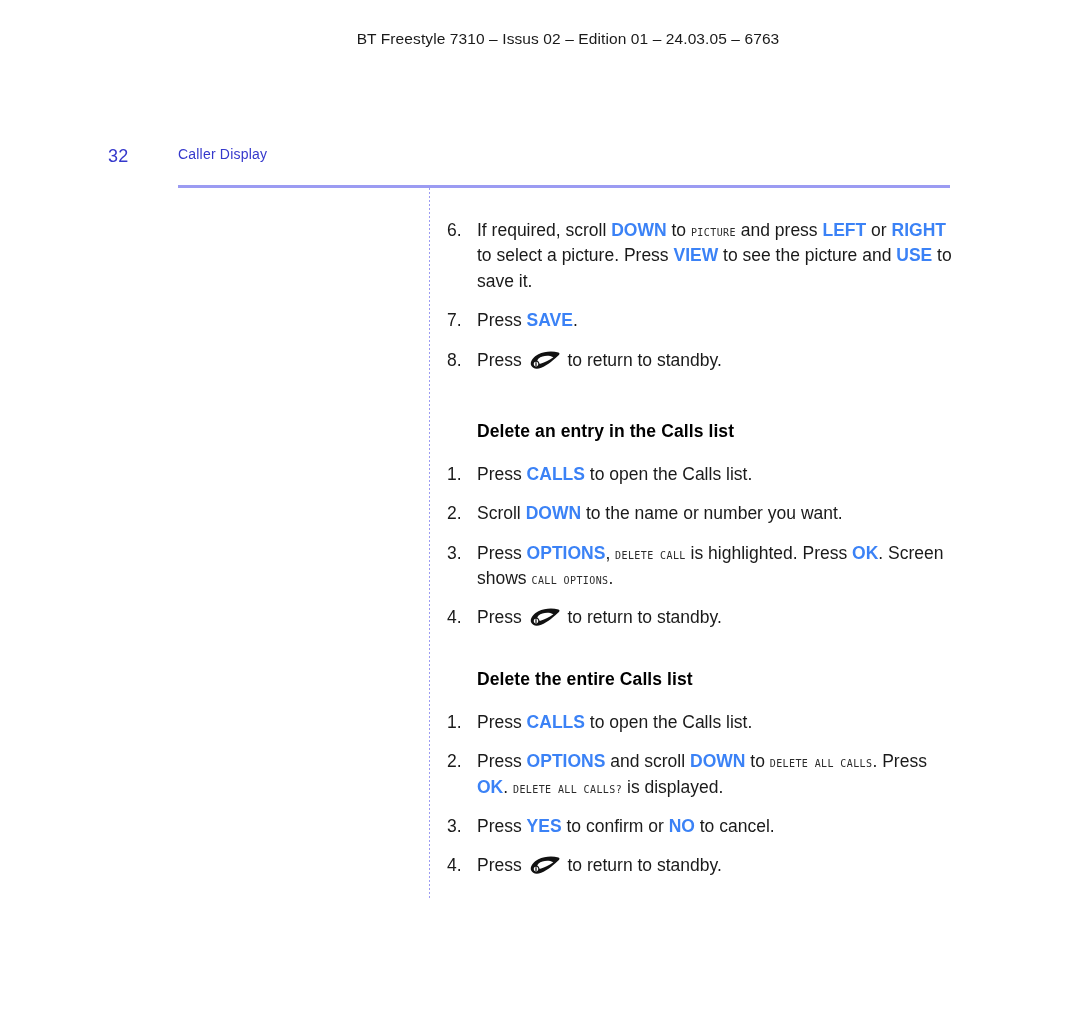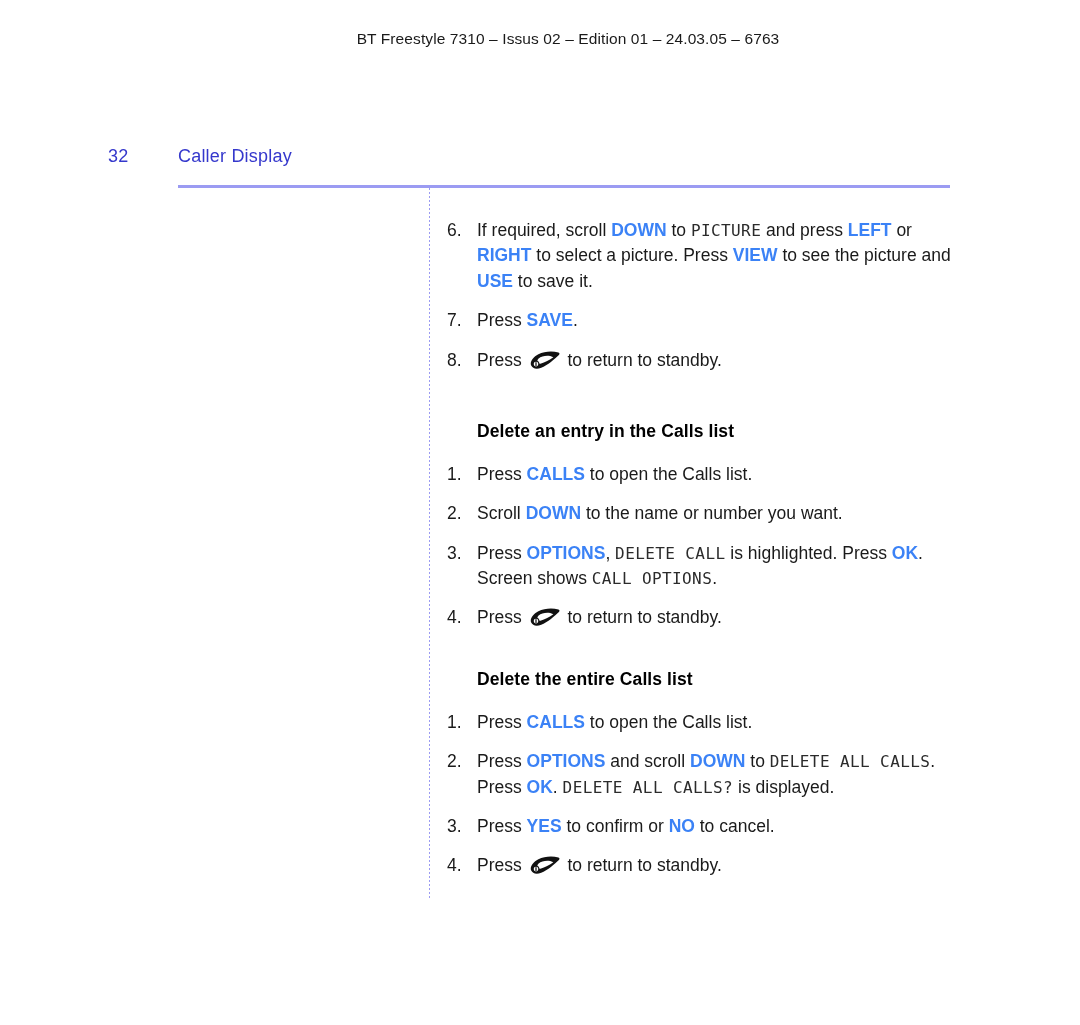--- a/index.html
+++ b/index.html
@@ -43,21 +43,21 @@
     left: 108px;
     top: 0;
     font-size: 18px;
     color: #3538cc;
     letter-spacing: 0.2px;
   }
   .chapter-title {
     position: absolute;
     left: 178px;
     top: 0;
-    font-size: 18px;
+    font-size: 14px;
     color: #3538cc;
     letter-spacing: 0.2px;
   }
 
   
   .header-rule {
     position: absolute;
     left: 178px;
     top: 185px;
     width: 772px;
@@ -115,21 +115,21 @@
   }
   .section-heading.first { margin-top: 48px; }
 
   
   .key {
     color: #3b82f6;
     font-weight: bold;
   }
   .lcd {
     font-family: "DejaVu Sans Mono", "Liberation Mono", monospace;
-    font-size: 16px;
+    font-size: 10px;
     letter-spacing: 0.4px;
     color: #2b2b2b;
   }
 
   
   .endcall-icon {
     display: inline-block;
     width: 32px;
     height: 20px;
     vertical-align: -5px;

